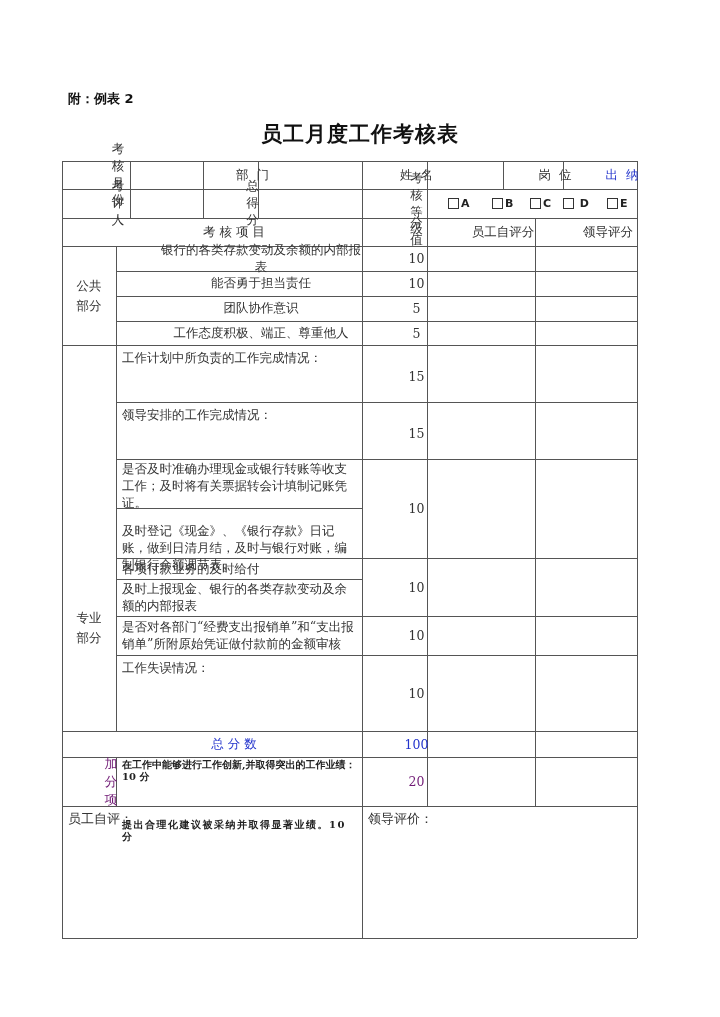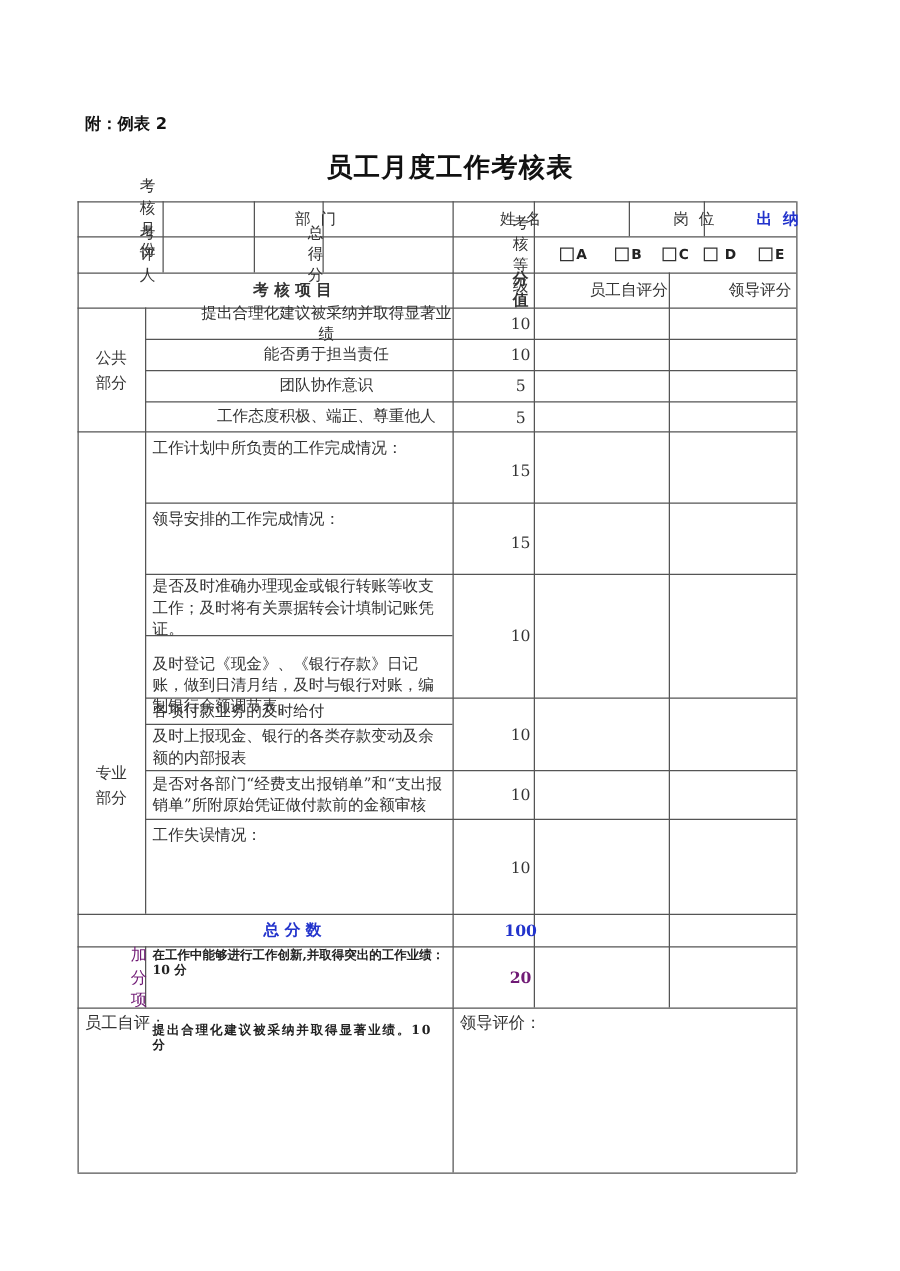--- a/index.html
+++ b/index.html
@@ -5,21 +5,21 @@
   html, body { margin:0; padding:0; background:#ffffff; }
   body { width:720px; height:1017px; position:relative; font-family:"DejaVu Serif","Liberation Serif",serif; color:#222; overflow:hidden; }
   .abs { position:absolute; }
   .note { left:68px; top:90px; font-size:13px; font-weight:bold; font-family:"DejaVu Sans","Liberation Sans",sans-serif; color:#111; }
   .title { left:0; width:720px; top:120px; text-align:center; font-size:21px; font-weight:bold; color:#111; letter-spacing:1px; }
   .hl { position:absolute; height:0; border-top:1px solid #555; }
   .vl { position:absolute; width:0; border-left:1px solid #555; }
   .cell { position:absolute; display:flex; align-items:center; justify-content:center; font-size:12.5px; color:#333; box-sizing:border-box; text-align:center;padding-left:44px; }
   .cell.left { justify-content:flex-start; align-items:flex-start; text-align:left; padding:4px 6px 0 6px; line-height:17px; }
   .cell.sans { font-family:"DejaVu Sans","Liberation Sans",sans-serif; }
-  .bold { font-weight:bold; }
+  .bold { font-weight:normal; }
   .blue { color:#2233cc; }
   .red { color:#701a75; }
   .small { font-size:10px; line-height:12px; }
   .grade { font-family:"DejaVu Sans","Liberation Sans",sans-serif; font-size:11px; font-weight:bold; display:flex; align-items:center; }
   .box { display:inline-block; width:9px; height:9px; border:1px solid #333; margin-right:2px; }
 </style>
 </head>
 <body>
 
 <div class="abs note">附：例表 2</div>
@@ -92,21 +92,21 @@
       <span class="box"></span>
       <span>E</span>
     </div>
 
   <div class="cell sans bold" style="left:62px;top:218px;width:300px;height:28px;">考 核 项 目</div>
   <div class="cell sans bold" style="left:362px;top:218px;width:65px;height:28px;">分值</div>
   <div class="cell sans" style="left:427px;top:218px;width:108px;height:28px;">员工自评分</div>
   <div class="cell sans" style="left:535px;top:218px;width:102px;height:28px;">领导评分</div>
 
   <div class="cell" style="left:62px;top:246px;width:54px;height:99px;padding:0 12px;line-height:20px;">公共部分</div>
-  <div class="cell" style="left:116px;top:246px;width:246px;height:25px;">提出合理化建议被采纳并取得显著业绩</div>
+  <div class="cell" style="left:116px;top:246px;width:246px;height:25px;">银行的各类存款变动及余额的内部报表</div>
   <div class="cell" style="left:362px;top:246px;width:65px;height:25px;">10</div>
   <div class="cell" style="left:116px;top:271px;width:246px;height:25px;">能否勇于担当责任</div>
   <div class="cell" style="left:362px;top:271px;width:65px;height:25px;">10</div>
   <div class="cell" style="left:116px;top:296px;width:246px;height:25px;">团队协作意识</div>
   <div class="cell" style="left:362px;top:296px;width:65px;height:25px;">5</div>
   <div class="cell" style="left:116px;top:321px;width:246px;height:24px;">工作态度积极、端正、尊重他人</div>
   <div class="cell" style="left:362px;top:321px;width:65px;height:24px;">5</div>
 
   <div class="cell" style="left:62px;top:345px;width:54px;height:386px;padding:180px 12px 0 12px;line-height:20px;">专业部分</div>
 

